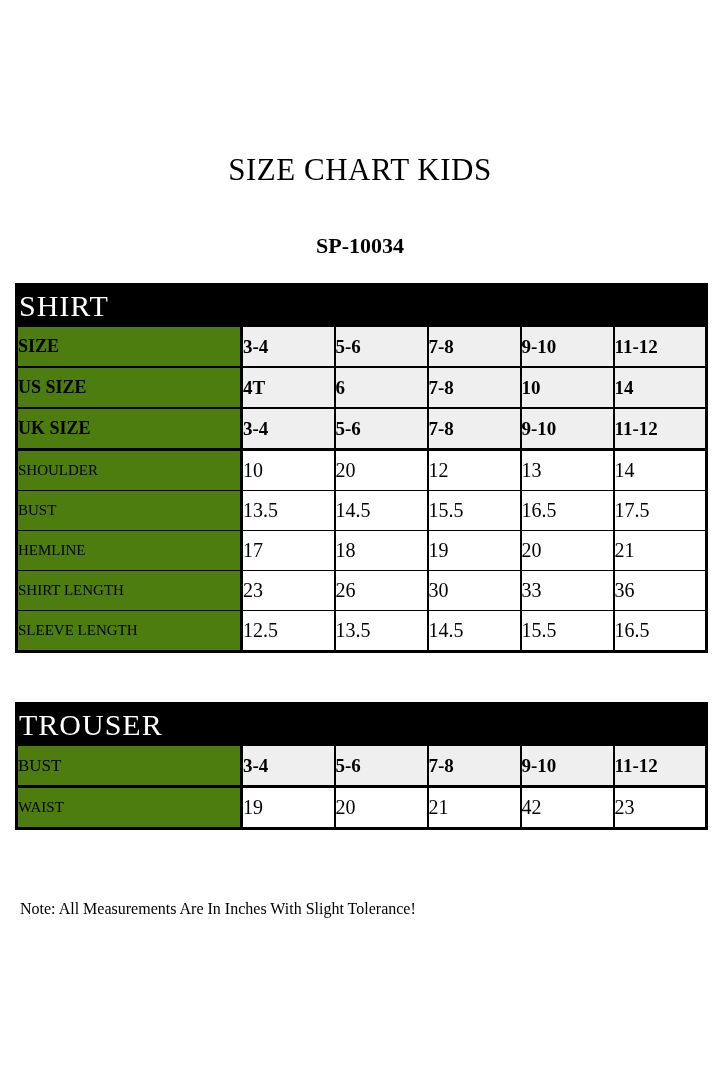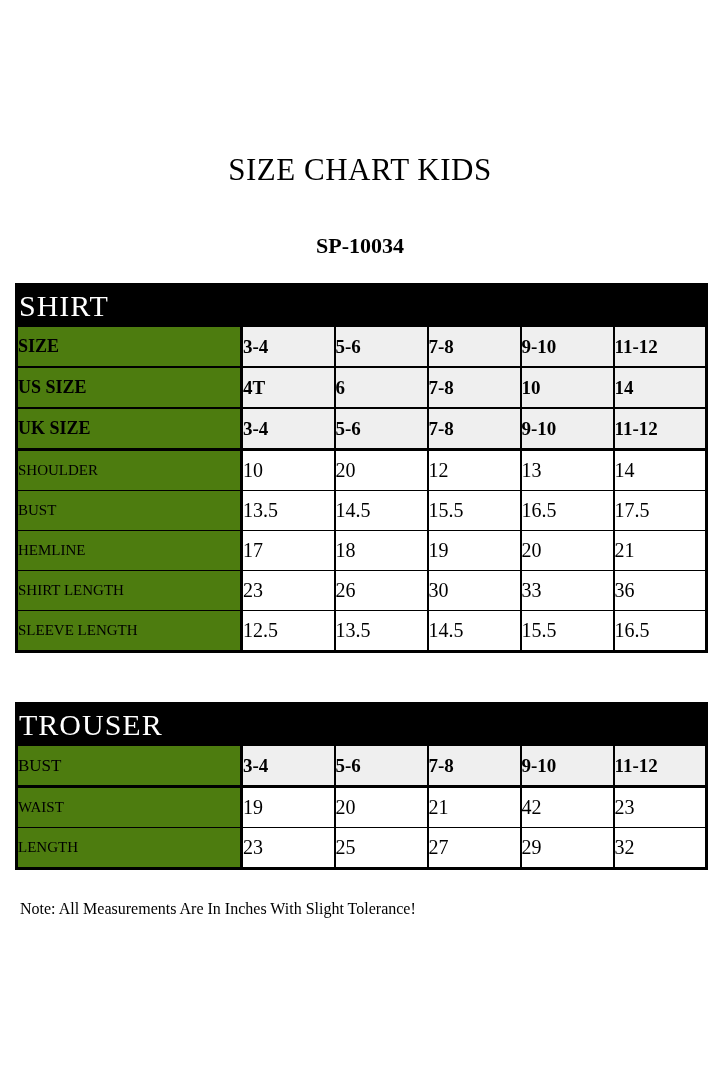--- a/index.html
+++ b/index.html
@@ -195,26 +195,18 @@
         <td class="value-cell">11-12</td>
       </tr>
       <tr class="row-measure">
         <td class="label-cell">WAIST</td>
         <td class="value-cell">19</td>
         <td class="value-cell">20</td>
         <td class="value-cell">21</td>
         <td class="value-cell">42</td>
         <td class="value-cell">23</td>
       </tr>
-      <tr class="row-measure">
-        <td class="label-cell">LENGTH</td>
-        <td class="value-cell">23</td>
-        <td class="value-cell">25</td>
-        <td class="value-cell">27</td>
-        <td class="value-cell">29</td>
-        <td class="value-cell">32</td>
-      </tr>
     </tbody>
   </table>
 
   <div class="note">Note: All Measurements Are In Inches With Slight Tolerance!</div>
 
 </div>
 
 </body></html>

